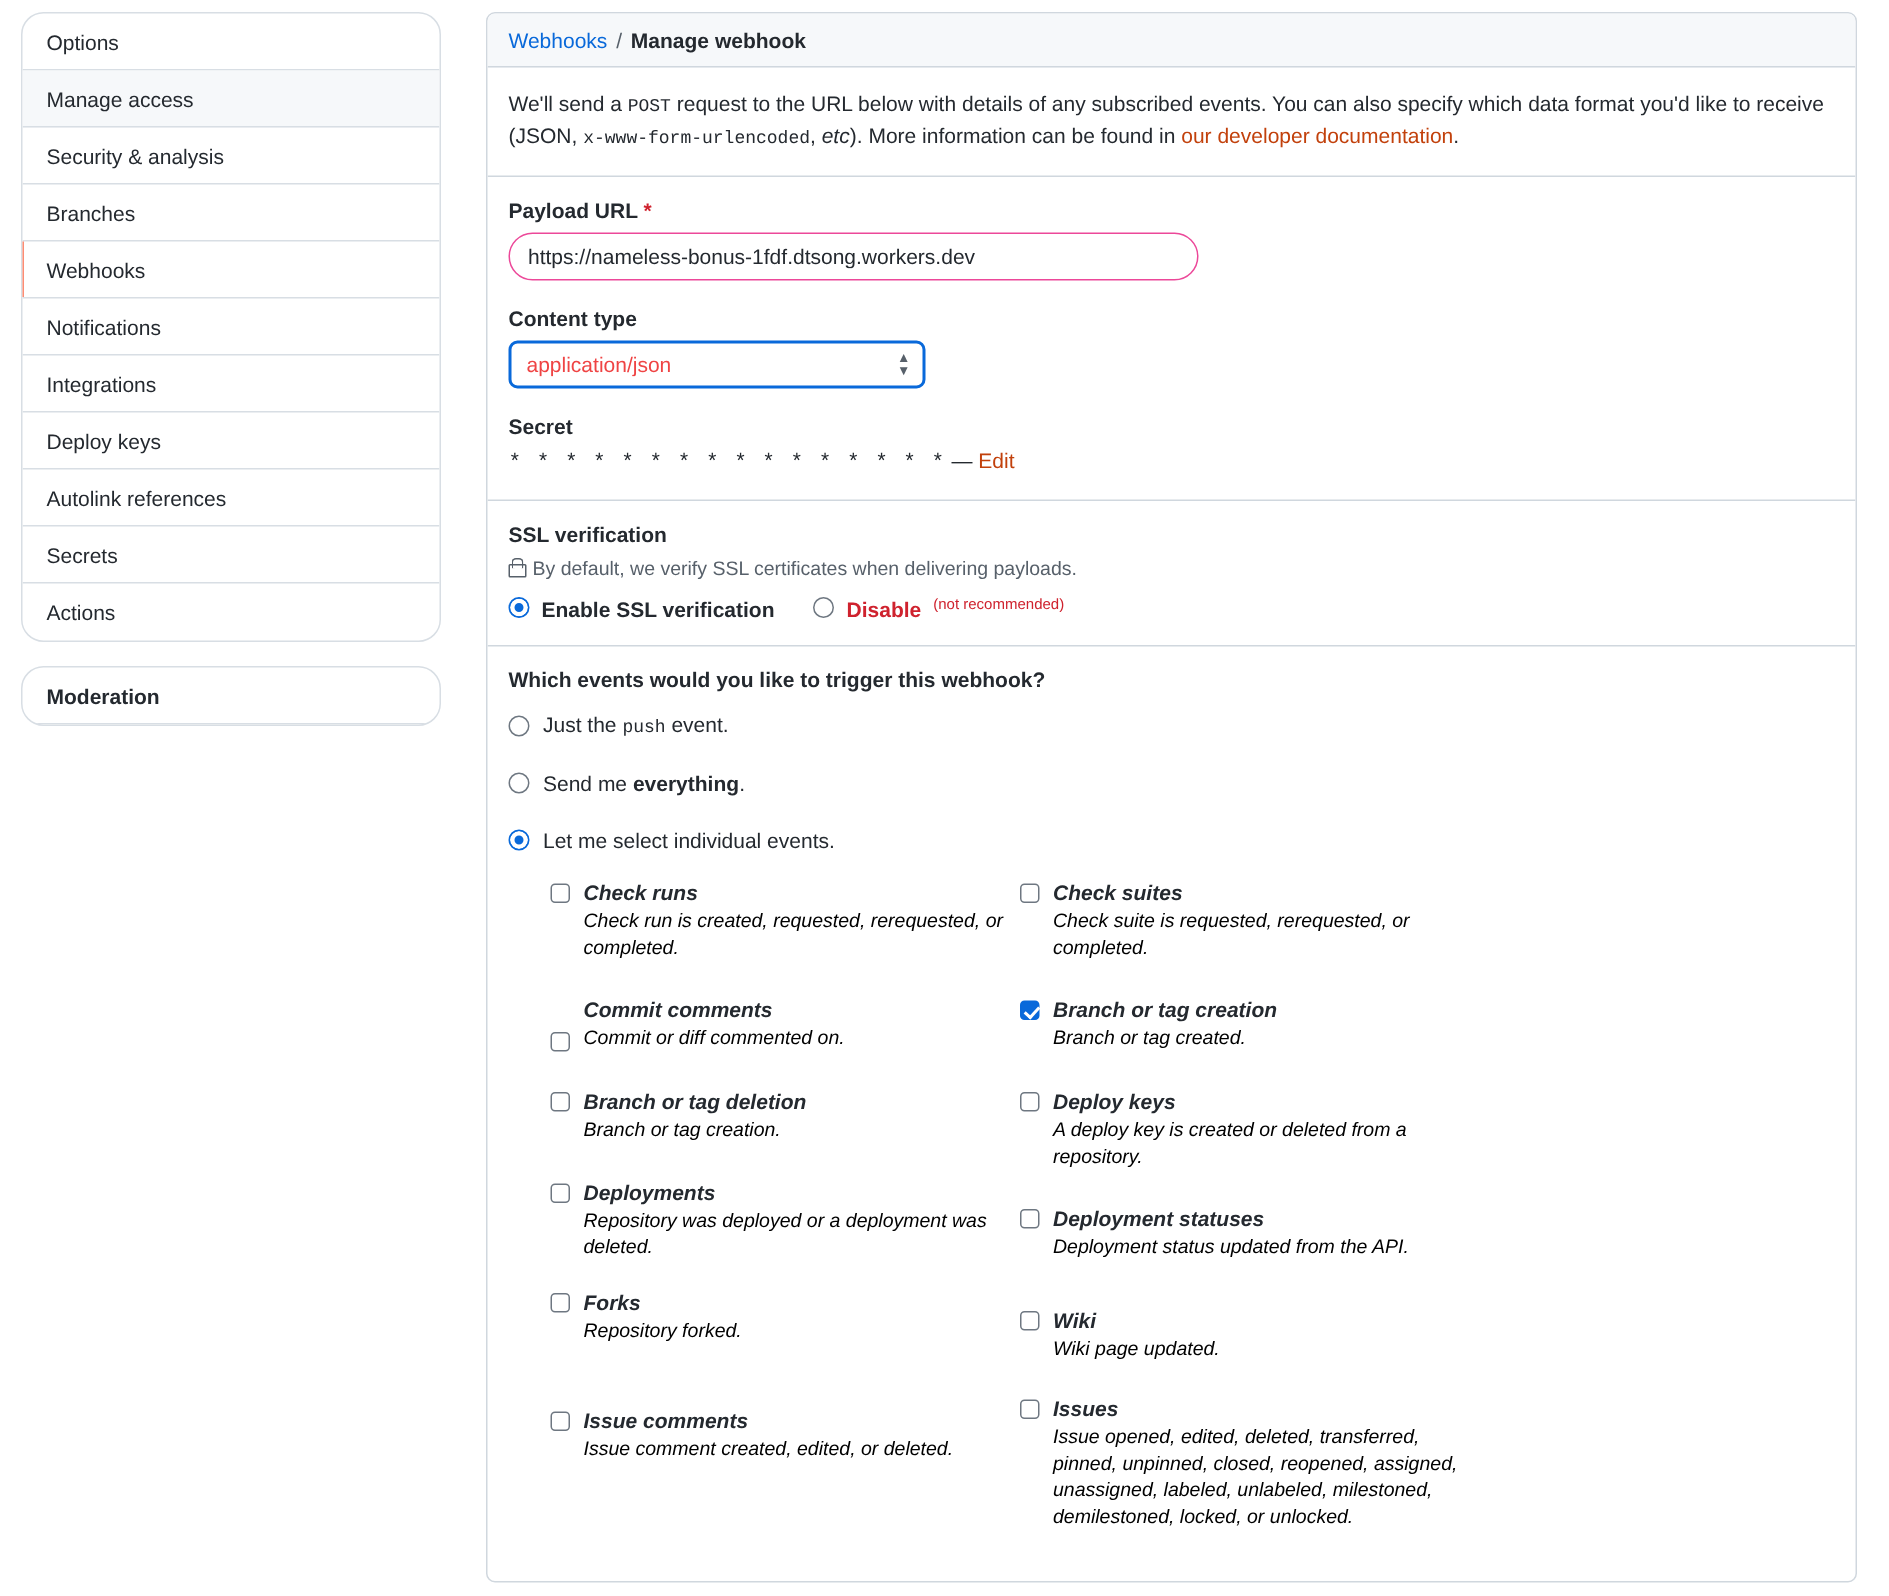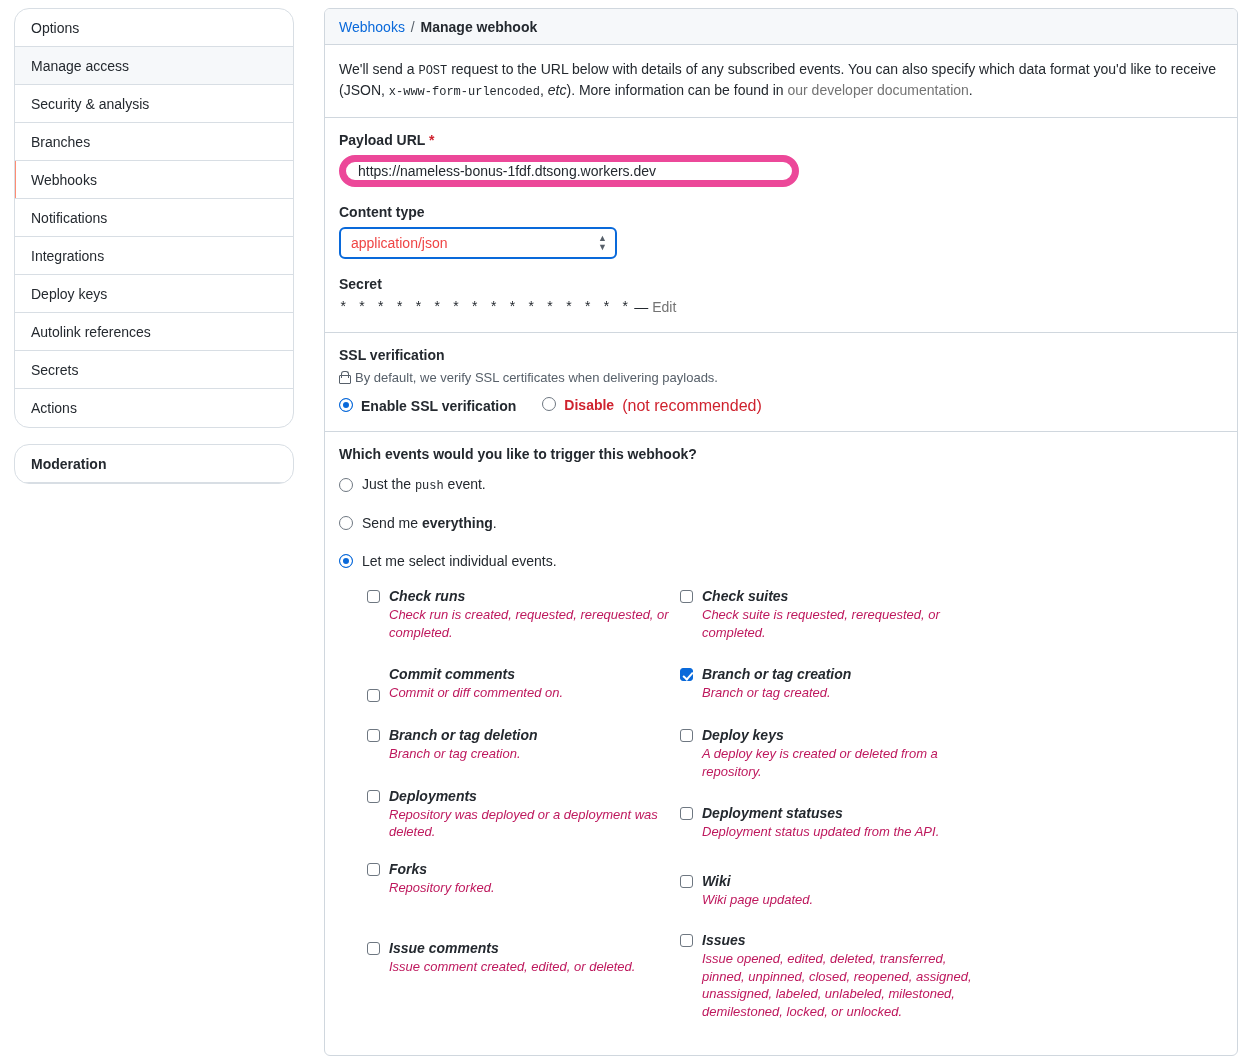--- a/index.html
+++ b/index.html
@@ -89,38 +89,38 @@
     font-size: 14px;
     line-height: 1.5;
     color: #24292f;
     max-width: 880px;
   }
   code.inline {
     font-family: "Liberation Mono", monospace;
     font-size: 12px;
     background: transparent;
   }
-  .link { color: #737373; text-decoration: none; cursor: pointer; }
+  .link { color: #c2410c; text-decoration: none; cursor: pointer; }
 
   .field-label {
     font-size: 14px;
     font-weight: bold;
     margin-bottom: 7px;
     display: block;
   }
   .req { color: #cf222e; font-weight: bold; }
 
   input.text {
     width: 460px;
     height: 32px;
     padding: 5px 12px;
     font-size: 14px;
     font-family: "Liberation Sans", sans-serif;
     color: #24292f;
-    border: 7px solid #ec4899;
+    border: 1px solid #ec4899;
     border-radius: 16px;
     background: #fff;
     outline: none;
   }
 
   .select-wrap {
     position: relative;
     display: inline-block;
     width: 278px;
   }
@@ -259,21 +259,21 @@
     content: "";
     position: absolute;
     left: 3.5px; top: 0.5px;
     width: 4px; height: 8px;
     border: solid #fff;
     border-width: 0 2px 2px 0;
     transform: rotate(42deg);
   }
   .cb-text { max-width: 290px; font-style: italic; }
   .cb-title { font-size: 14px; font-weight: bold; line-height: 1.3; }
-  .cb-desc { font-size: 13px; color: #be185d; line-height: 1.35; margin-top: 1px; }
+  .cb-desc { font-size: 13px; color: #000000; line-height: 1.35; margin-top: 1px; }
   .cb-col-right .cb-text { max-width: 275px; }
 </style>
 </head>
 <body>
 
 <div class="page">
 
   <div class="sidebar">
     <div class="nav-card">
       <div class="nav-item"><span>Options</span></div>
@@ -339,21 +339,21 @@
         <span>By default, we verify SSL certificates when delivering payloads.</span>
       </div>
       <div class="radio-row">
         <label class="radio-opt">
           <input type="radio" name="ssl" checked="" style="">
           <span class="bold">Enable SSL verification</span>
         </label>
         <label class="radio-opt">
           <input type="radio" name="ssl" style="">
           <span class="bold danger">Disable</span>
-          <span class="danger" style="font-size:16px;">(not recommended)</span>
+          <span class="danger" style="font-size:10px;">(not recommended)</span>
         </label>
       </div>
     </div>
 
     <div class="section">
       <div class="events-title">Which events would you like to trigger this webhook?</div>
 
       <label class="event-radio">
         <input type="radio" name="evt" style="">
         <span><span>Just the </span><code class="inline">push</code><span> event.</span></span>

